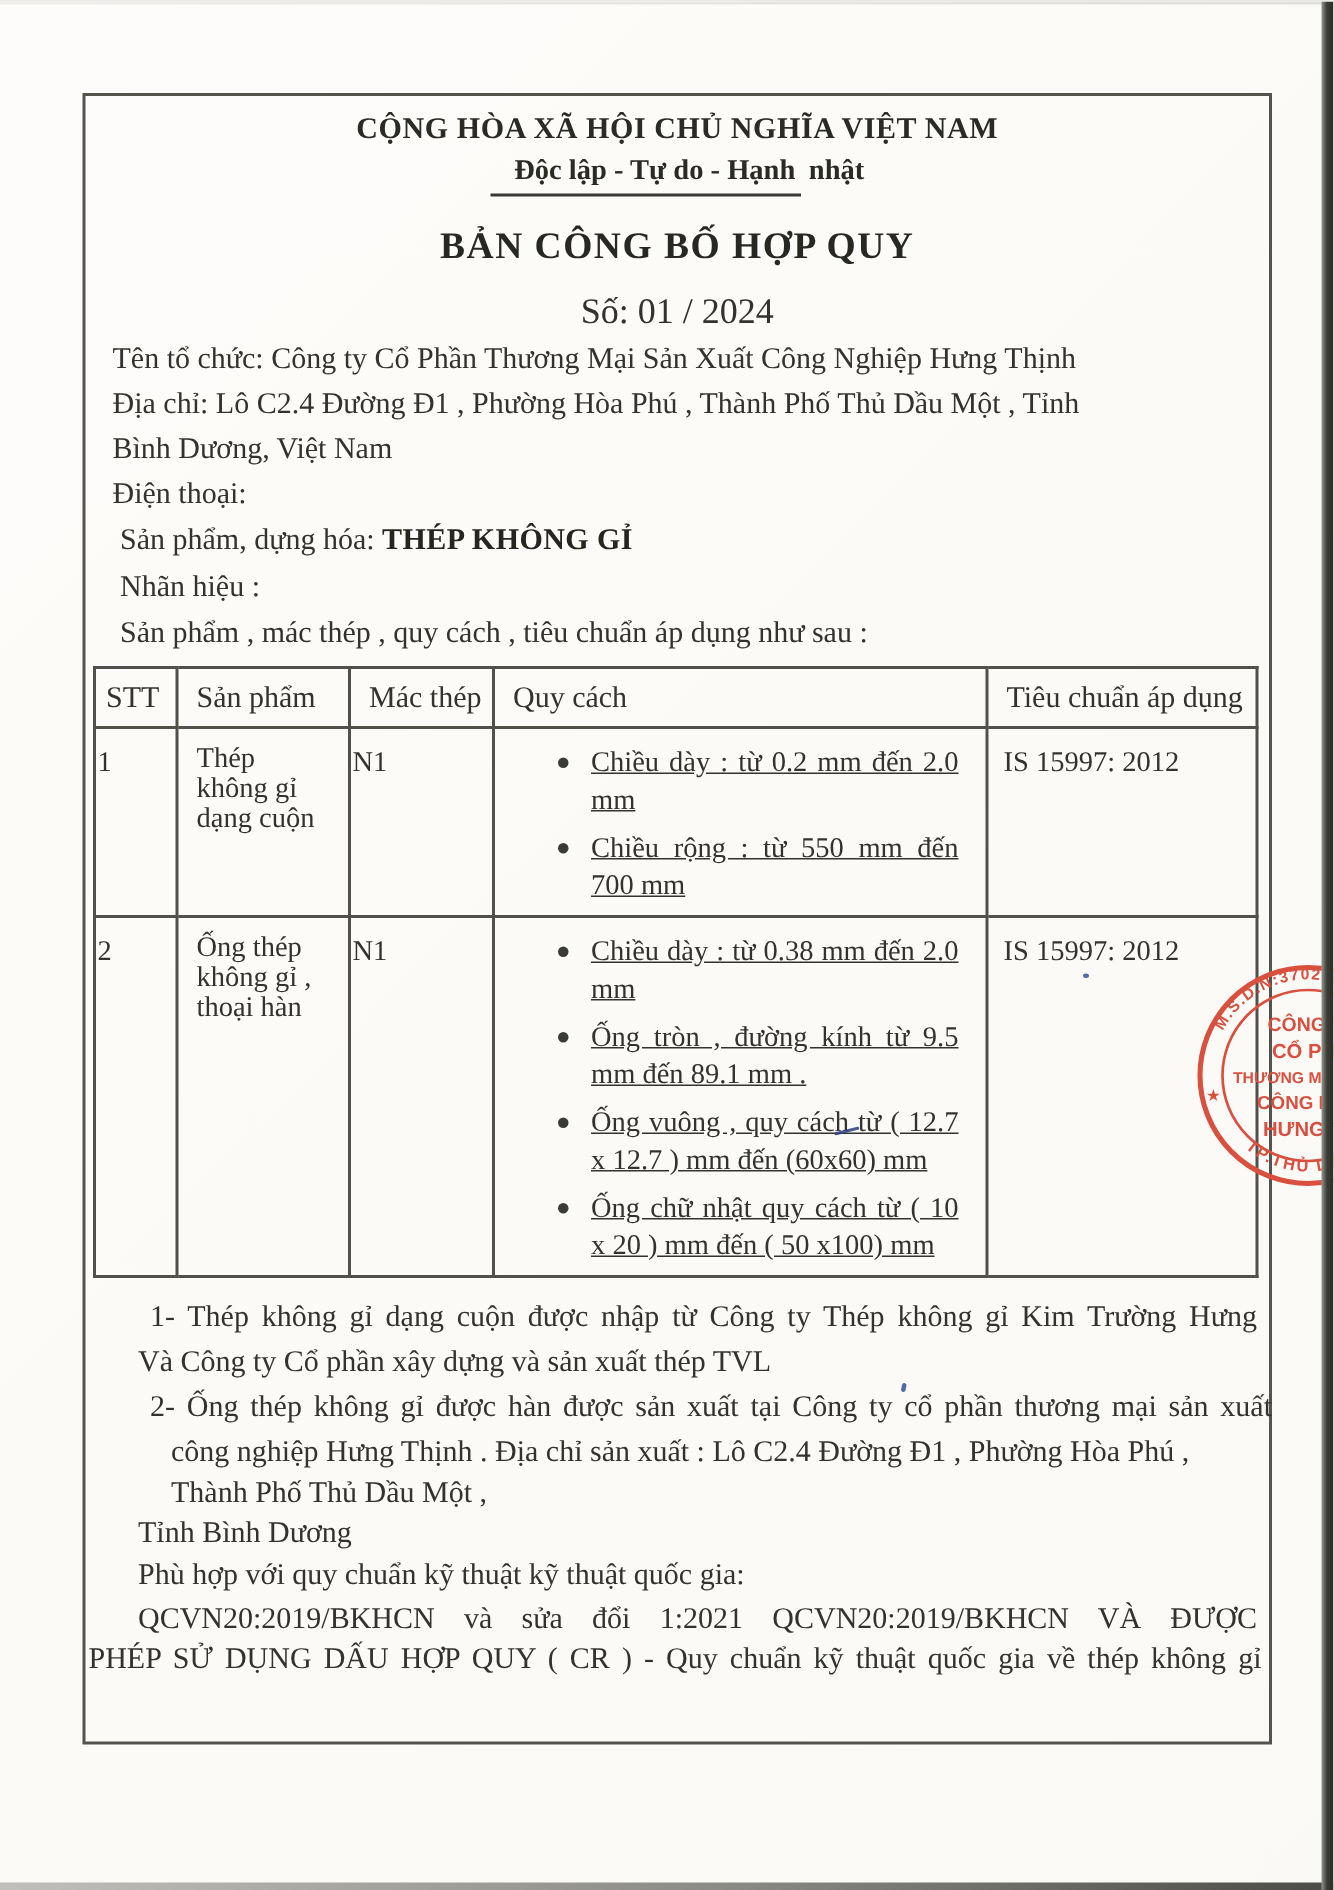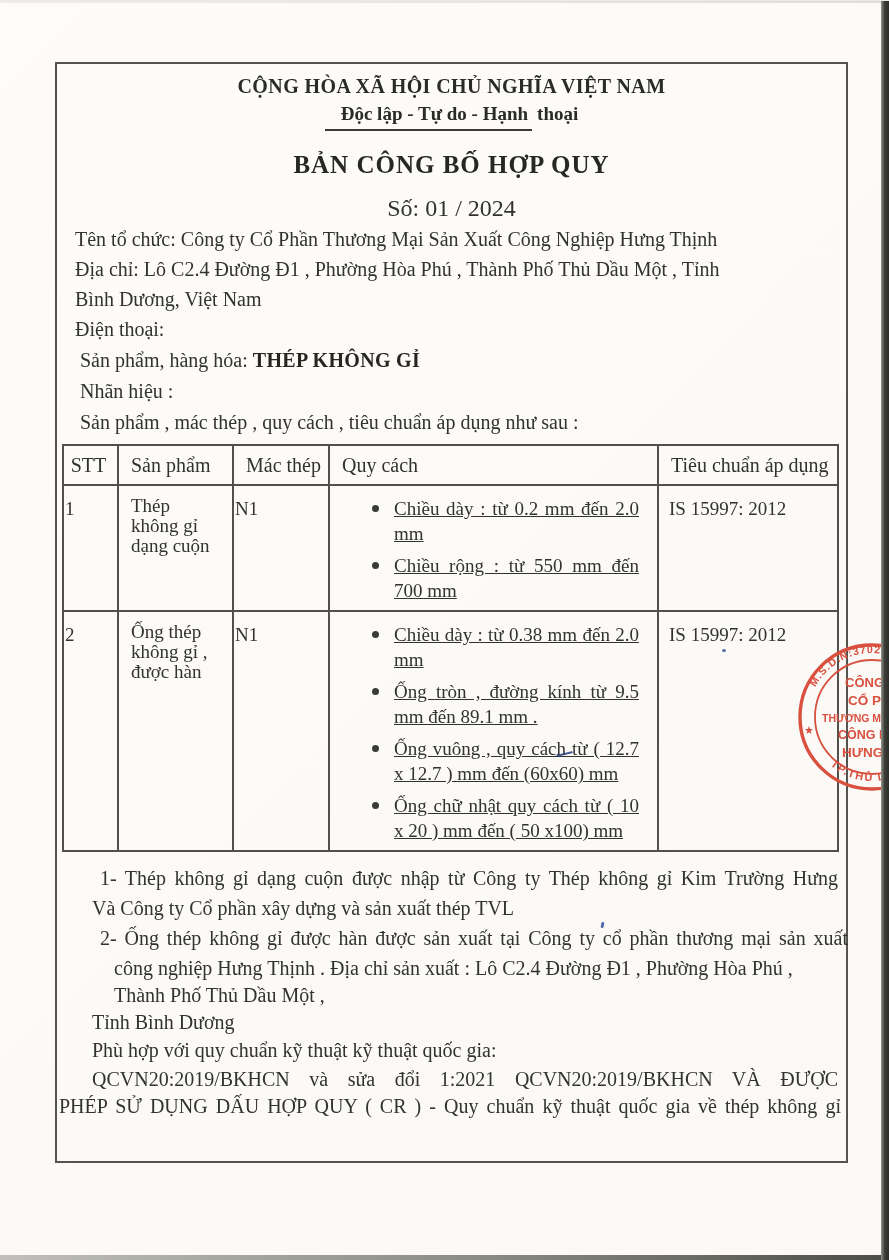--- a/index.html
+++ b/index.html
@@ -97,37 +97,37 @@
 </head>
 <body>
 
 <div class="page">
 
   <div class="frame">
 
     <div class="line center nat-title">CỘNG HÒA XÃ HỘI CHỦ NGHĨA VIỆT NAM</div>
 
     <div class="line center motto">
-      <span class="motto-u">Độc lập - Tự do - Hạnh</span><span class="motto-tail">thoại</span>
+      <span class="motto-u">Độc lập - Tự do - Hạnh</span><span class="motto-tail">nhật</span>
     </div>
 
     <div class="line center doc-title">BẢN CÔNG BỐ HỢP QUY</div>
 
     <div class="line center doc-number">Số: 01 / 2024</div>
 
     <div class="line org">Tên tổ chức: Công ty Cổ Phần Thương Mại Sản Xuất Công Nghiệp Hưng Thịnh</div>
 
     <div class="line addr1">Địa chỉ: Lô C2.4 Đường Đ1 , Phường Hòa Phú , Thành Phố Thủ Dầu Một , Tỉnh</div>
 
     <div class="line addr2">Bình Dương, Việt Nam</div>
 
     <div class="line phone">Điện thoại:</div>
 
     <div class="line product">
-      <span>Sản phẩm, hàng hóa: </span><b>THÉP KHÔNG GỈ</b>
+      <span>Sản phẩm, dựng hóa: </span><b>THÉP KHÔNG GỈ</b>
     </div>
 
     <div class="line brand">Nhãn hiệu :</div>
 
     <div class="line intro">Sản phẩm , mác thép , quy cách , tiêu chuẩn áp dụng như sau :</div>
 
     <table class="spec">
       <colgroup>
         <col style="width:55px">
           <col style="width:115px">
@@ -150,21 +150,21 @@
         <td class="c-spec">
           <ul class="specs">
             <li>Chiều dày : từ 0.2 mm đến 2.0 mm</li>
             <li>Chiều rộng : từ 550 mm đến 700 mm</li>
           </ul>
         </td>
         <td class="c-std">IS 15997: 2012</td>
       </tr>
       <tr class="r2">
         <td class="c-stt">2</td>
-        <td class="c-prod">Ống thép không gỉ , được hàn</td>
+        <td class="c-prod">Ống thép không gỉ , thoại hàn</td>
         <td class="c-grade">N1</td>
         <td class="c-spec">
           <ul class="specs">
             <li>Chiều dày : từ 0.38 mm đến 2.0 mm</li>
             <li>Ống tròn , đường kính từ 9.5 mm đến 89.1 mm .</li>
             <li>Ống vuông , quy cách từ ( 12.7 x 12.7 ) mm đến (60x60) mm</li>
             <li>Ống chữ nhật quy cách từ ( 10 x 20 ) mm đến ( 50 x100) mm</li>
           </ul>
         </td>
         <td class="c-std">IS 15997: 2012</td>

